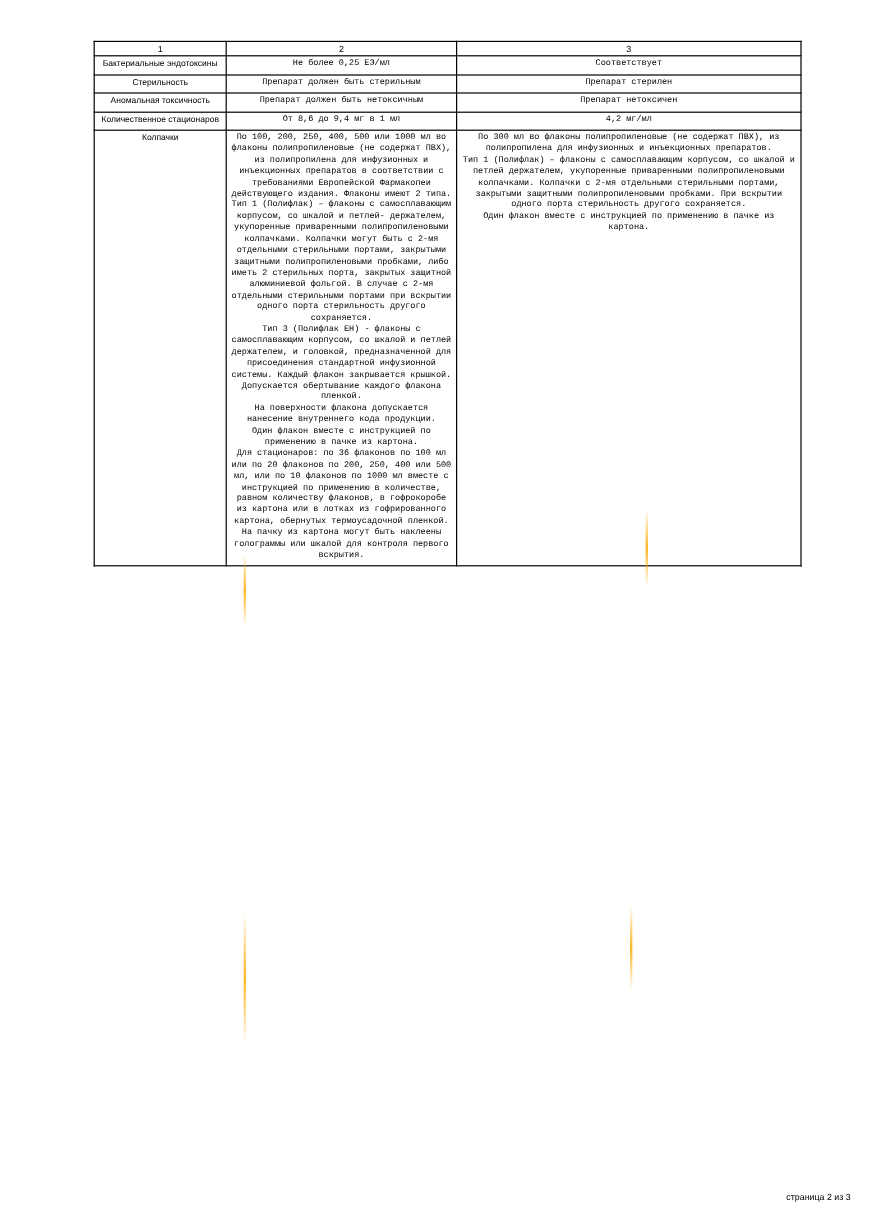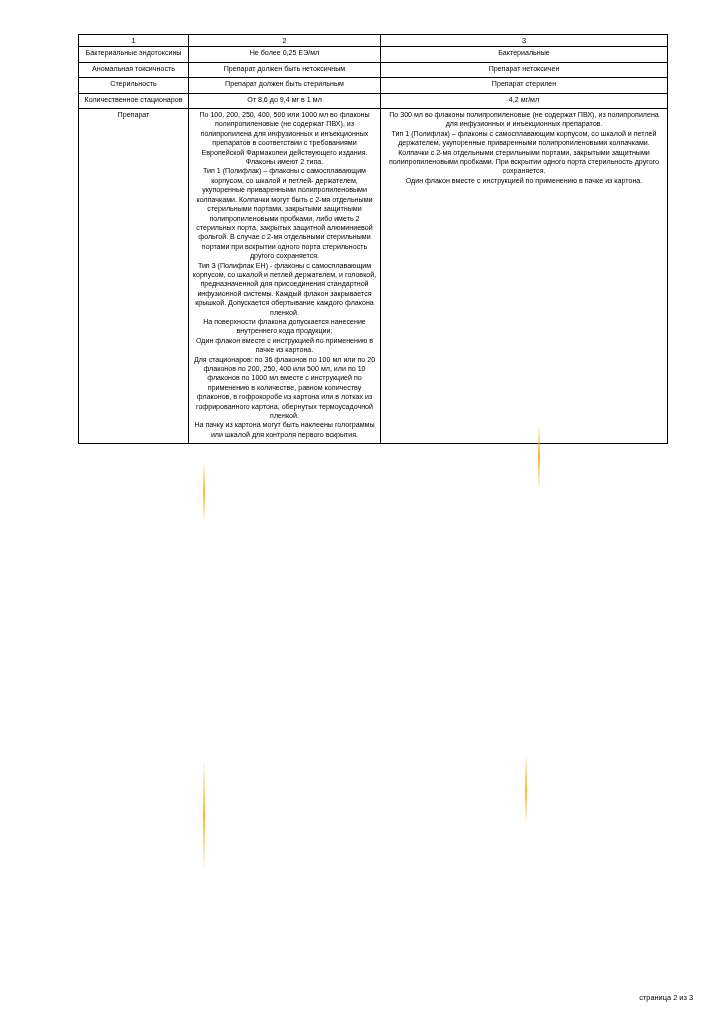--- a/index.html
+++ b/index.html
@@ -49,37 +49,37 @@
     text-align: center;
     font-size: 7.4px;
     padding-top: 1px;
     padding-bottom: 1px;
   }
 
   .cell-just {
     text-align: justify;
   }
 
-  .para { margin: 0; padding: 0; }
+  .para { margin: 0; padding: 0; font-family: Liberation Mono, monospace; }
 
   
   .streak {
     position: absolute;
     width: 2px;
     background: linear-gradient(to bottom, rgba(255,186,0,0), rgba(255,170,0,0.85), rgba(255,190,20,0));
   }
   .streak.s1 { left: 203px; top: 462px; height: 60px; }
   .streak.s2 { left: 538px; top: 424px; height: 66px; }
   .streak.s3 { left: 203px; top: 760px; height: 110px; }
   .streak.s4 { left: 525px; top: 755px; height: 70px; }
 
   
   .footer {
     position: absolute;
-    right: 32px;
+    right: 16px;
     bottom: 22px;
     font-size: 7.4px;
     color: #000000;
   }
 </style>
 </head>
 <body>
 
 <div class="page">
 
@@ -90,56 +90,56 @@
         <td class="col2">2</td>
         <td class="col3">3</td>
       </tr>
 
       <tr>
         <td class="col1">Бактериальные эндотоксины</td>
         <td class="col2">
           <p class="para">Не более 0,25 ЕЭ/мл</p>
         </td>
         <td class="col3">
-          <p class="para">Бактериальные</p>
+          <p class="para">Соответствует</p>
+        </td>
+      </tr>
+
+      <tr>
+        <td class="col1">Стерильность</td>
+        <td class="col2">
+          <p class="para">Препарат должен быть стерильным</p>
+        </td>
+        <td class="col3">
+          <p class="para">Препарат стерилен</p>
         </td>
       </tr>
 
       <tr>
         <td class="col1">Аномальная токсичность</td>
         <td class="col2">
           <p class="para">Препарат должен быть нетоксичным</p>
         </td>
         <td class="col3">
           <p class="para">Препарат нетоксичен</p>
         </td>
       </tr>
 
       <tr>
-        <td class="col1">Стерильность</td>
-        <td class="col2">
-          <p class="para">Препарат должен быть стерильным</p>
-        </td>
-        <td class="col3">
-          <p class="para">Препарат стерилен</p>
-        </td>
-      </tr>
-
-      <tr>
         <td class="col1">Количественное стационаров</td>
         <td class="col2">
           <p class="para">От 8,6 до 9,4 мг в 1 мл</p>
         </td>
         <td class="col3">
           <p class="para">4,2 мг/мл</p>
         </td>
       </tr>
 
       <tr>
-        <td class="col1">Препарат</td>
+        <td class="col1">Колпачки</td>
         <td class="col2 cell-just">
           <p class="para">По 100, 200, 250, 400, 500 или 1000 мл во флаконы полипропиленовые (не содержат ПВХ), из полипропилена для инфузионных и инъекционных препаратов в соответствии с требованиями Европейской Фармакопеи действующего издания. Флаконы имеют 2 типа.</p>
           <p class="para">Тип 1 (Полифлак) – флаконы с самосплавающим корпусом, со шкалой и петлей- держателем, укупоренные приваренными полипропиленовыми колпачками. Колпачки могут быть с 2-мя отдельными стерильными портами, закрытыми защитными полипропиленовыми пробками, либо иметь 2 стерильных порта, закрытых защитной алюминиевой фольгой. В случае с 2-мя отдельными стерильными портами при вскрытии одного порта стерильность другого сохраняется.</p>
           <p class="para">Тип 3 (Полифлак ЕН) - флаконы с самосплавающим корпусом, со шкалой и петлей держателем, и головкой, предназначенной для присоединения стандартной инфузионной системы. Каждый флакон закрывается крышкой. Допускается обертывание каждого флакона пленкой.</p>
           <p class="para">На поверхности флакона допускается нанесение внутреннего кода продукции.</p>
           <p class="para">Один флакон вместе с инструкцией по применению в пачке из картона.</p>
           <p class="para">Для стационаров: по 36 флаконов по 100 мл или по 20 флаконов по 200, 250, 400 или 500 мл, или по 10 флаконов по 1000 мл вместе с инструкцией по применению в количестве, равном количеству флаконов, в гофрокоробе из картона или в лотках из гофрированного картона, обернутых термоусадочной пленкой.</p>
           <p class="para">На пачку из картона могут быть наклеены голограммы или шкалой для контроля первого вскрытия.</p>
         </td>
         <td class="col3 cell-just">

